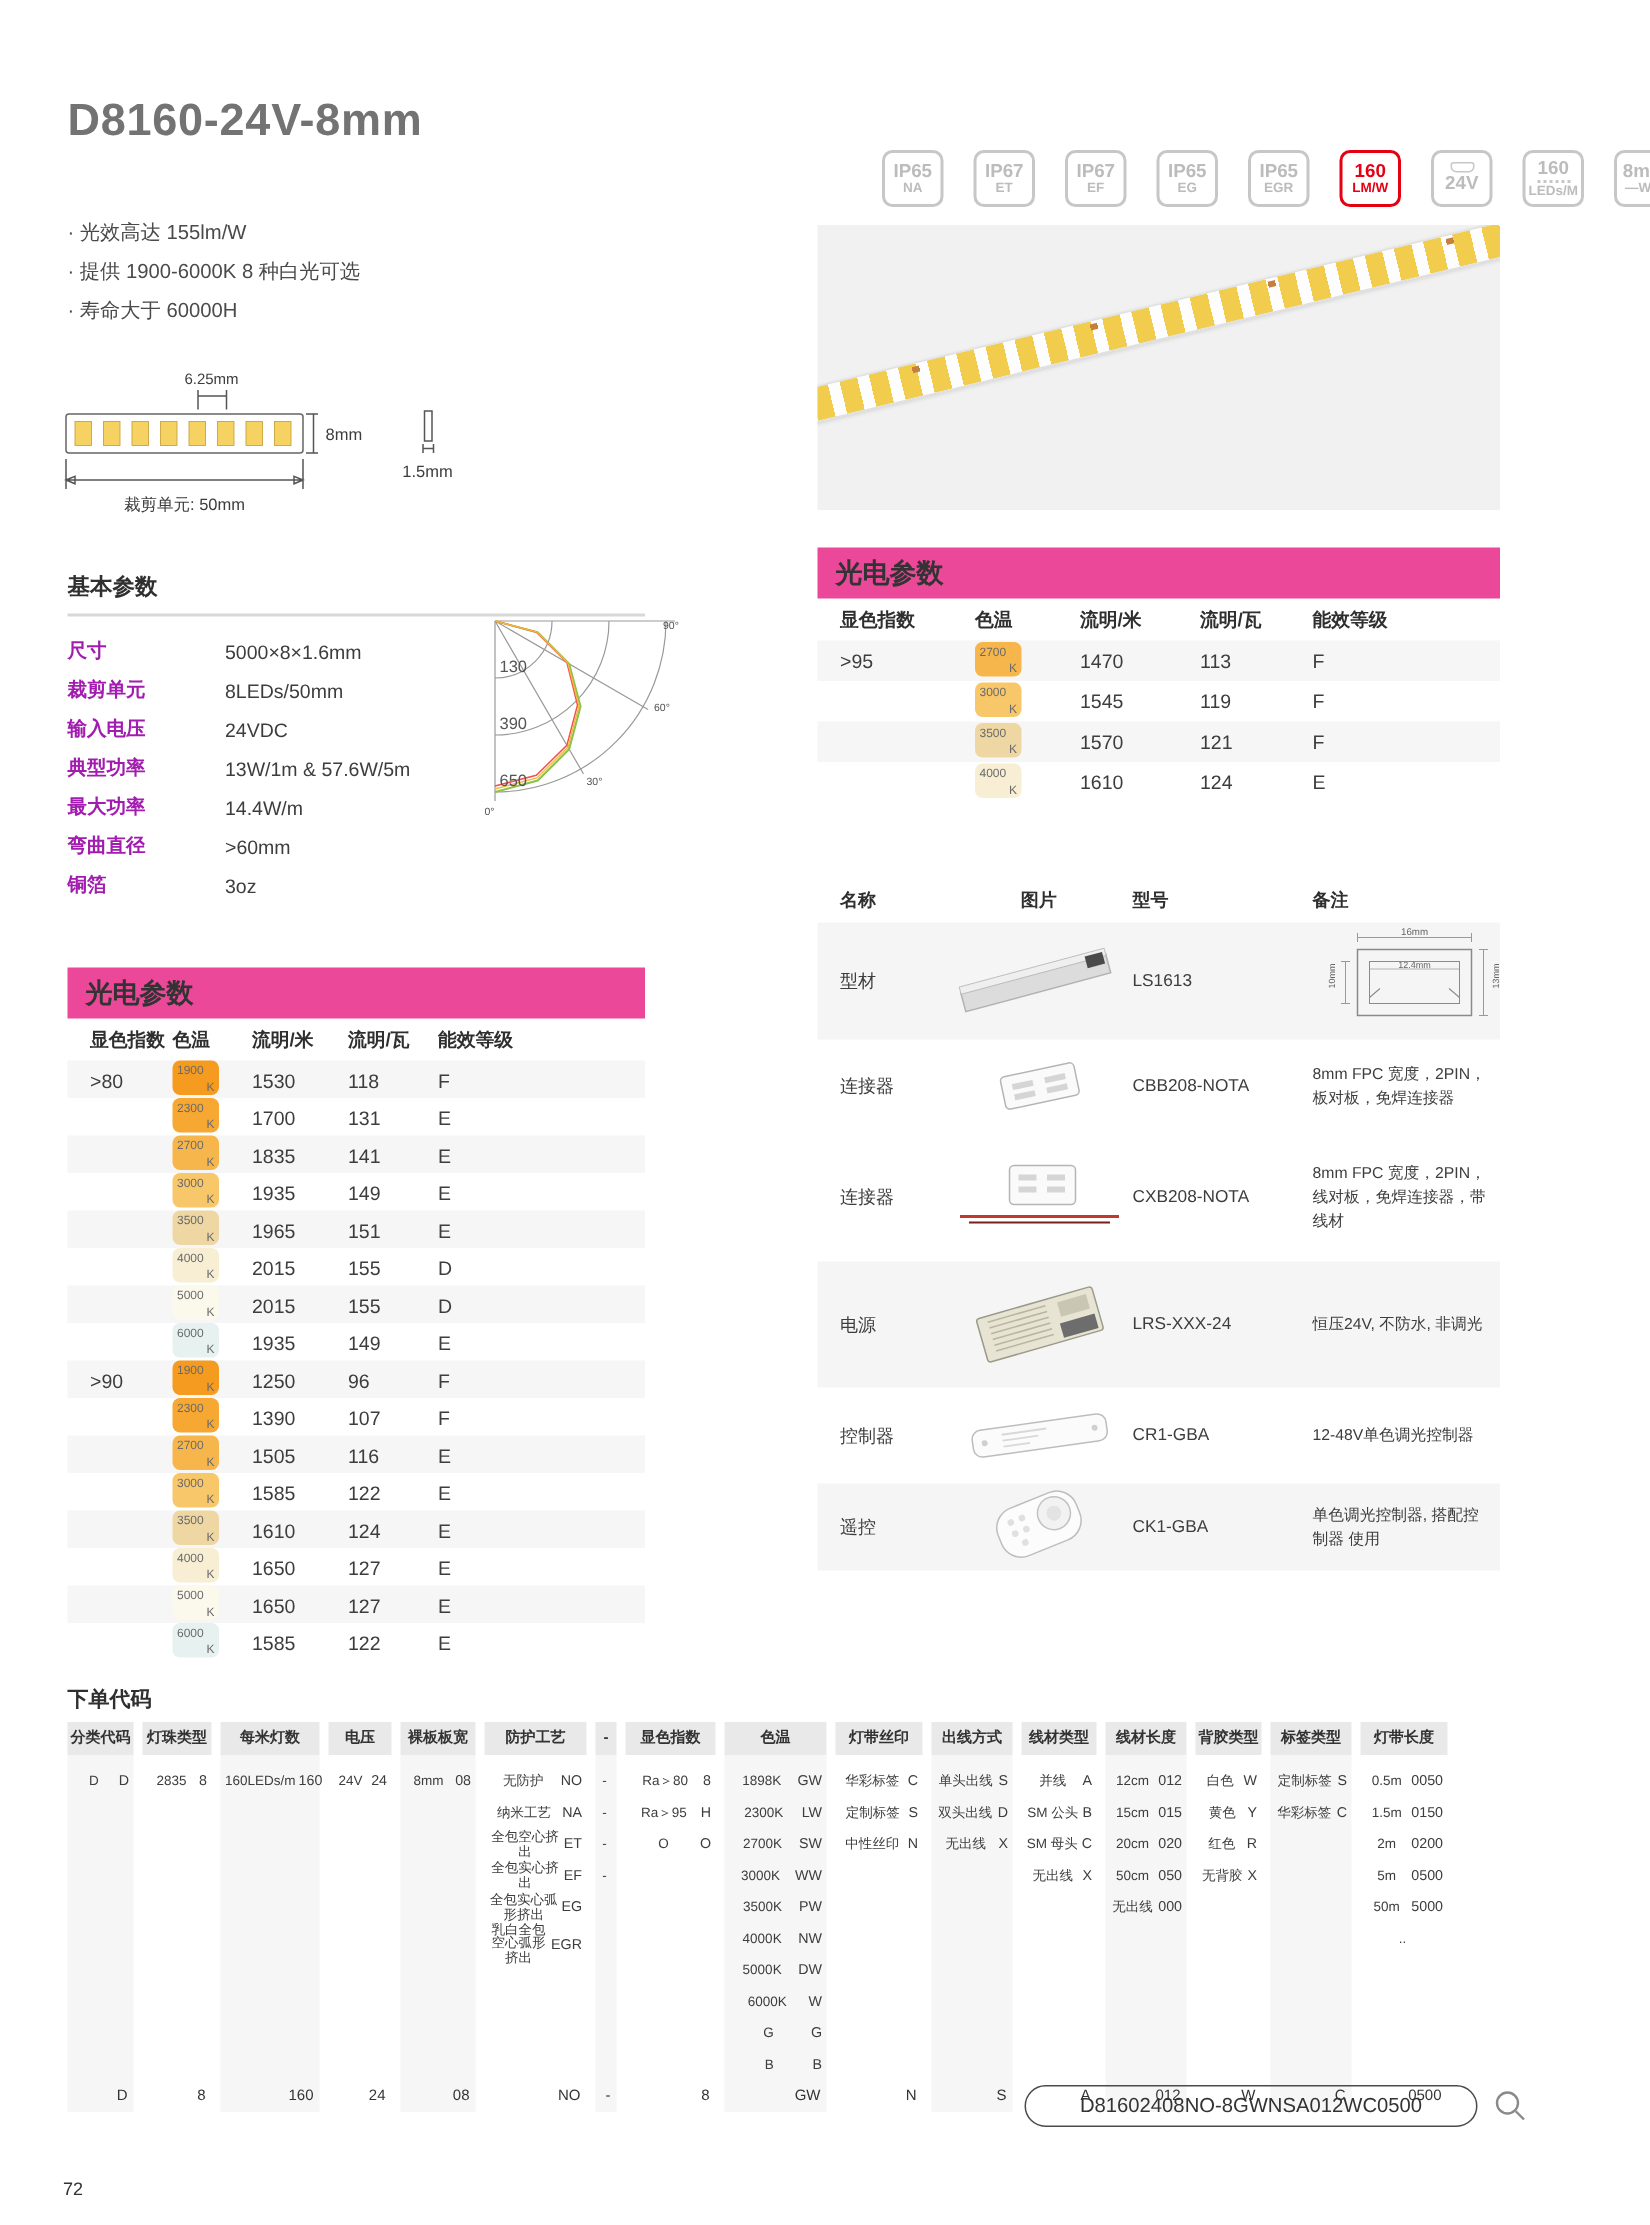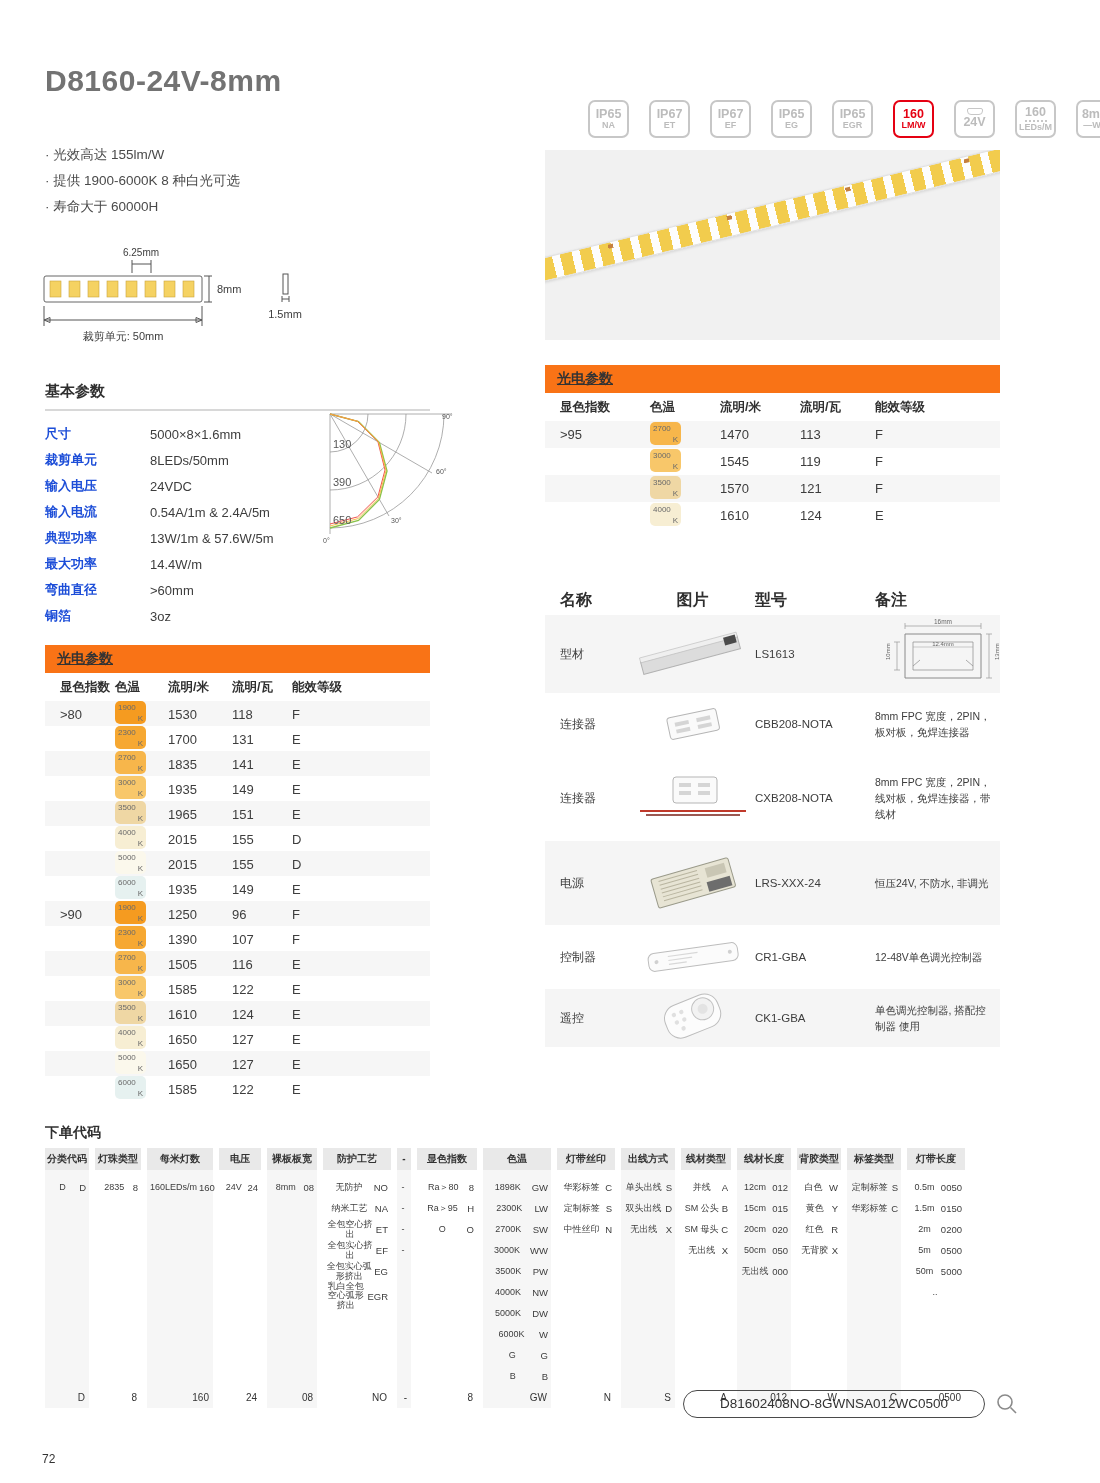--- a/index.html
+++ b/index.html
@@ -30,29 +30,29 @@
       box-shadow:0 1px 3px rgba(0,0,0,.12);}
   .led-strip:after{content:"";position:absolute;left:0;top:2px;width:100%;height:4px;background:
       repeating-linear-gradient(90deg,transparent 0 112px,#c5803e 112px 117px,transparent 117px 122px);}
 
   
   .dim-svg{left:40px;top:246px;}
   .dim-svg text{fill:#3d3d3d;}
   .dim-line{stroke:#555;stroke-width:1;fill:none;}
 
   
-  .sec-bar{background:#f97316;font-size:14px;font-weight:bold;color:#333;
-           padding:5px 12px;box-sizing:border-box;text-decoration:underline;}
+  .sec-bar{background:#ec4899;font-size:18px;font-weight:bold;color:#333;
+           padding:5px 12px;box-sizing:border-box;}
   .basic-title{font-size:15px;font-weight:bold;color:#2f2f2f;padding:4px 0 8px 0;
                border-bottom:2px solid #d8d8d8;}
 
   
   .basic{left:45px;top:378px;width:385px;}
   .b-row{display:flex;height:26px;align-items:center;font-size:13px;}
-  .b-label{width:105px;font-weight:bold;color:#1d4ed8;}
+  .b-label{width:105px;font-weight:bold;color:#a21caf;}
   .b-value{color:#3d3d3d;}
   .basic-rows{margin-top:10px;}
 
   
   .beam{left:318px;top:406px;}
   .beam text{fill:#555;}
 
   
   .pm{box-sizing:border-box;}
   .pm-left{left:45px;top:645px;width:385px;}
@@ -64,21 +64,21 @@
   .pm-row{height:25px;font-size:13px;padding-left:15px;}
   .pm-right .pm-row{height:27px;}
   .pm-rows .pm-row:nth-child(odd){background:#f6f6f6;}
   .cct-badge{display:inline-block;width:31px;height:23px;border-radius:5px;position:relative;}
   .cct-badge .n{position:absolute;top:2px;left:3px;font-size:8px;color:#6a6a6a;}
   .cct-badge .k{position:absolute;bottom:1px;right:3px;font-size:8px;color:#6a6a6a;}
 
   
   .acc{left:545px;top:585px;width:455px;}
   .acc-head{display:grid;grid-template-columns:70px 125px 120px auto;height:30px;align-items:center;
-            font-size:16px;font-weight:bold;color:#2f2f2f;padding-left:15px;}
+            font-size:12px;font-weight:bold;color:#2f2f2f;padding-left:15px;}
   .acc-head span:nth-child(2){text-align:center;}
   .acc-row{display:grid;grid-template-columns:70px 125px 120px auto;align-items:center;
            font-size:12px;padding-left:15px;box-sizing:border-box;}
   .acc-row .img{text-align:center;}
   .acc-row .model{font-size:11.5px;}
   .acc-row .remark{font-size:10.5px;line-height:1.55;padding-right:8px;}
   .acc-row.g{background:#f5f5f5;}
   .acc svg text{fill:#666;}
 
   
@@ -194,24 +194,20 @@
       <span class="b-label">尺寸</span>
       <span class="b-value">5000×8×1.6mm</span>
     </div>
       <div class="b-row">
       <span class="b-label">裁剪单元</span>
       <span class="b-value">8LEDs/50mm</span>
     </div>
       <div class="b-row">
       <span class="b-label">输入电压</span>
       <span class="b-value">24VDC</span>
-    </div>
-      <div class="b-row">
-      <span class="b-label">输入电流</span>
-      <span class="b-value">0.54A/1m &amp; 2.4A/5m</span>
     </div>
       <div class="b-row">
       <span class="b-label">典型功率</span>
       <span class="b-value">13W/1m &amp; 57.6W/5m</span>
     </div>
       <div class="b-row">
       <span class="b-label">最大功率</span>
       <span class="b-value">14.4W/m</span>
     </div>
       <div class="b-row">

